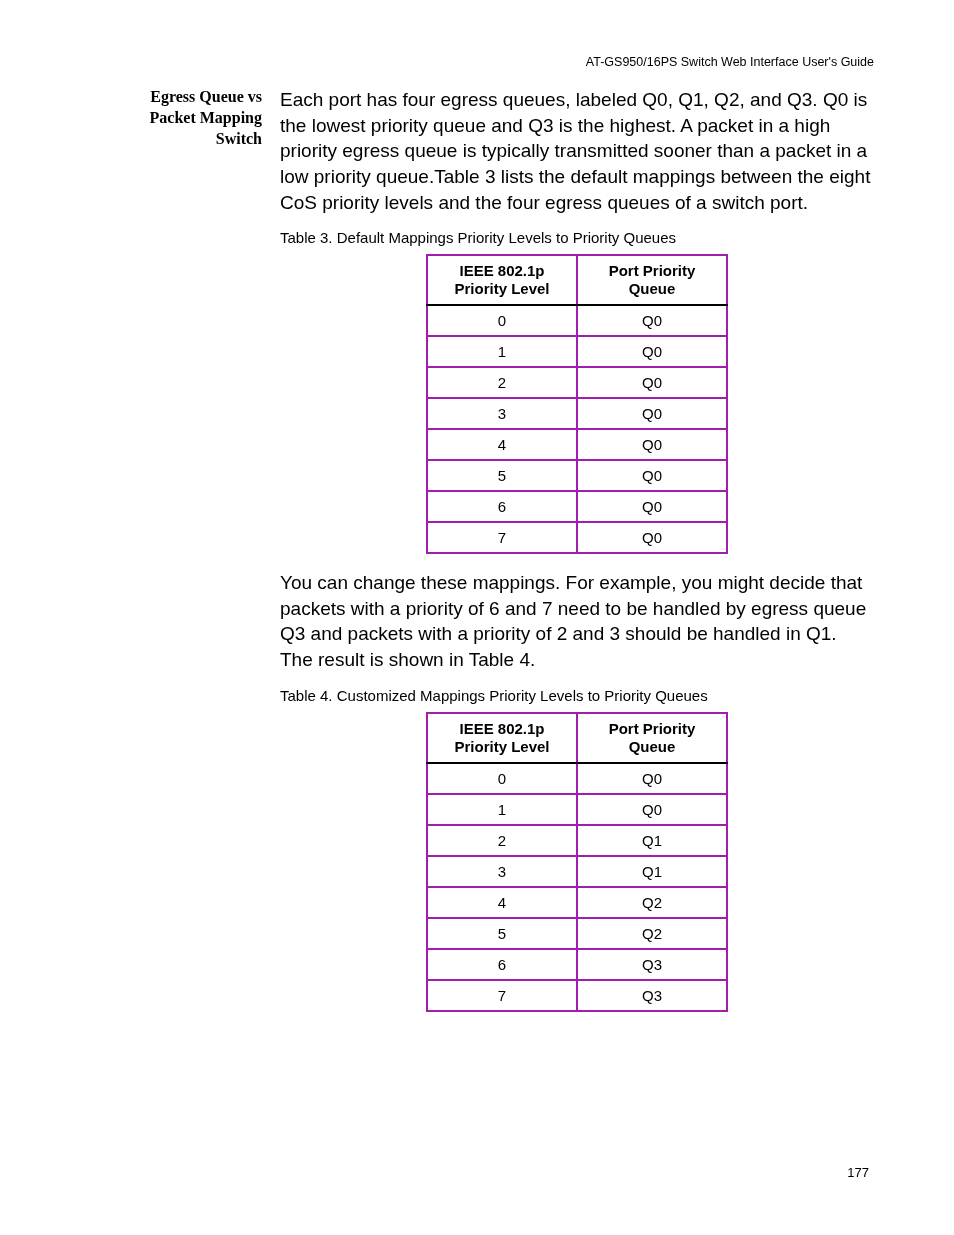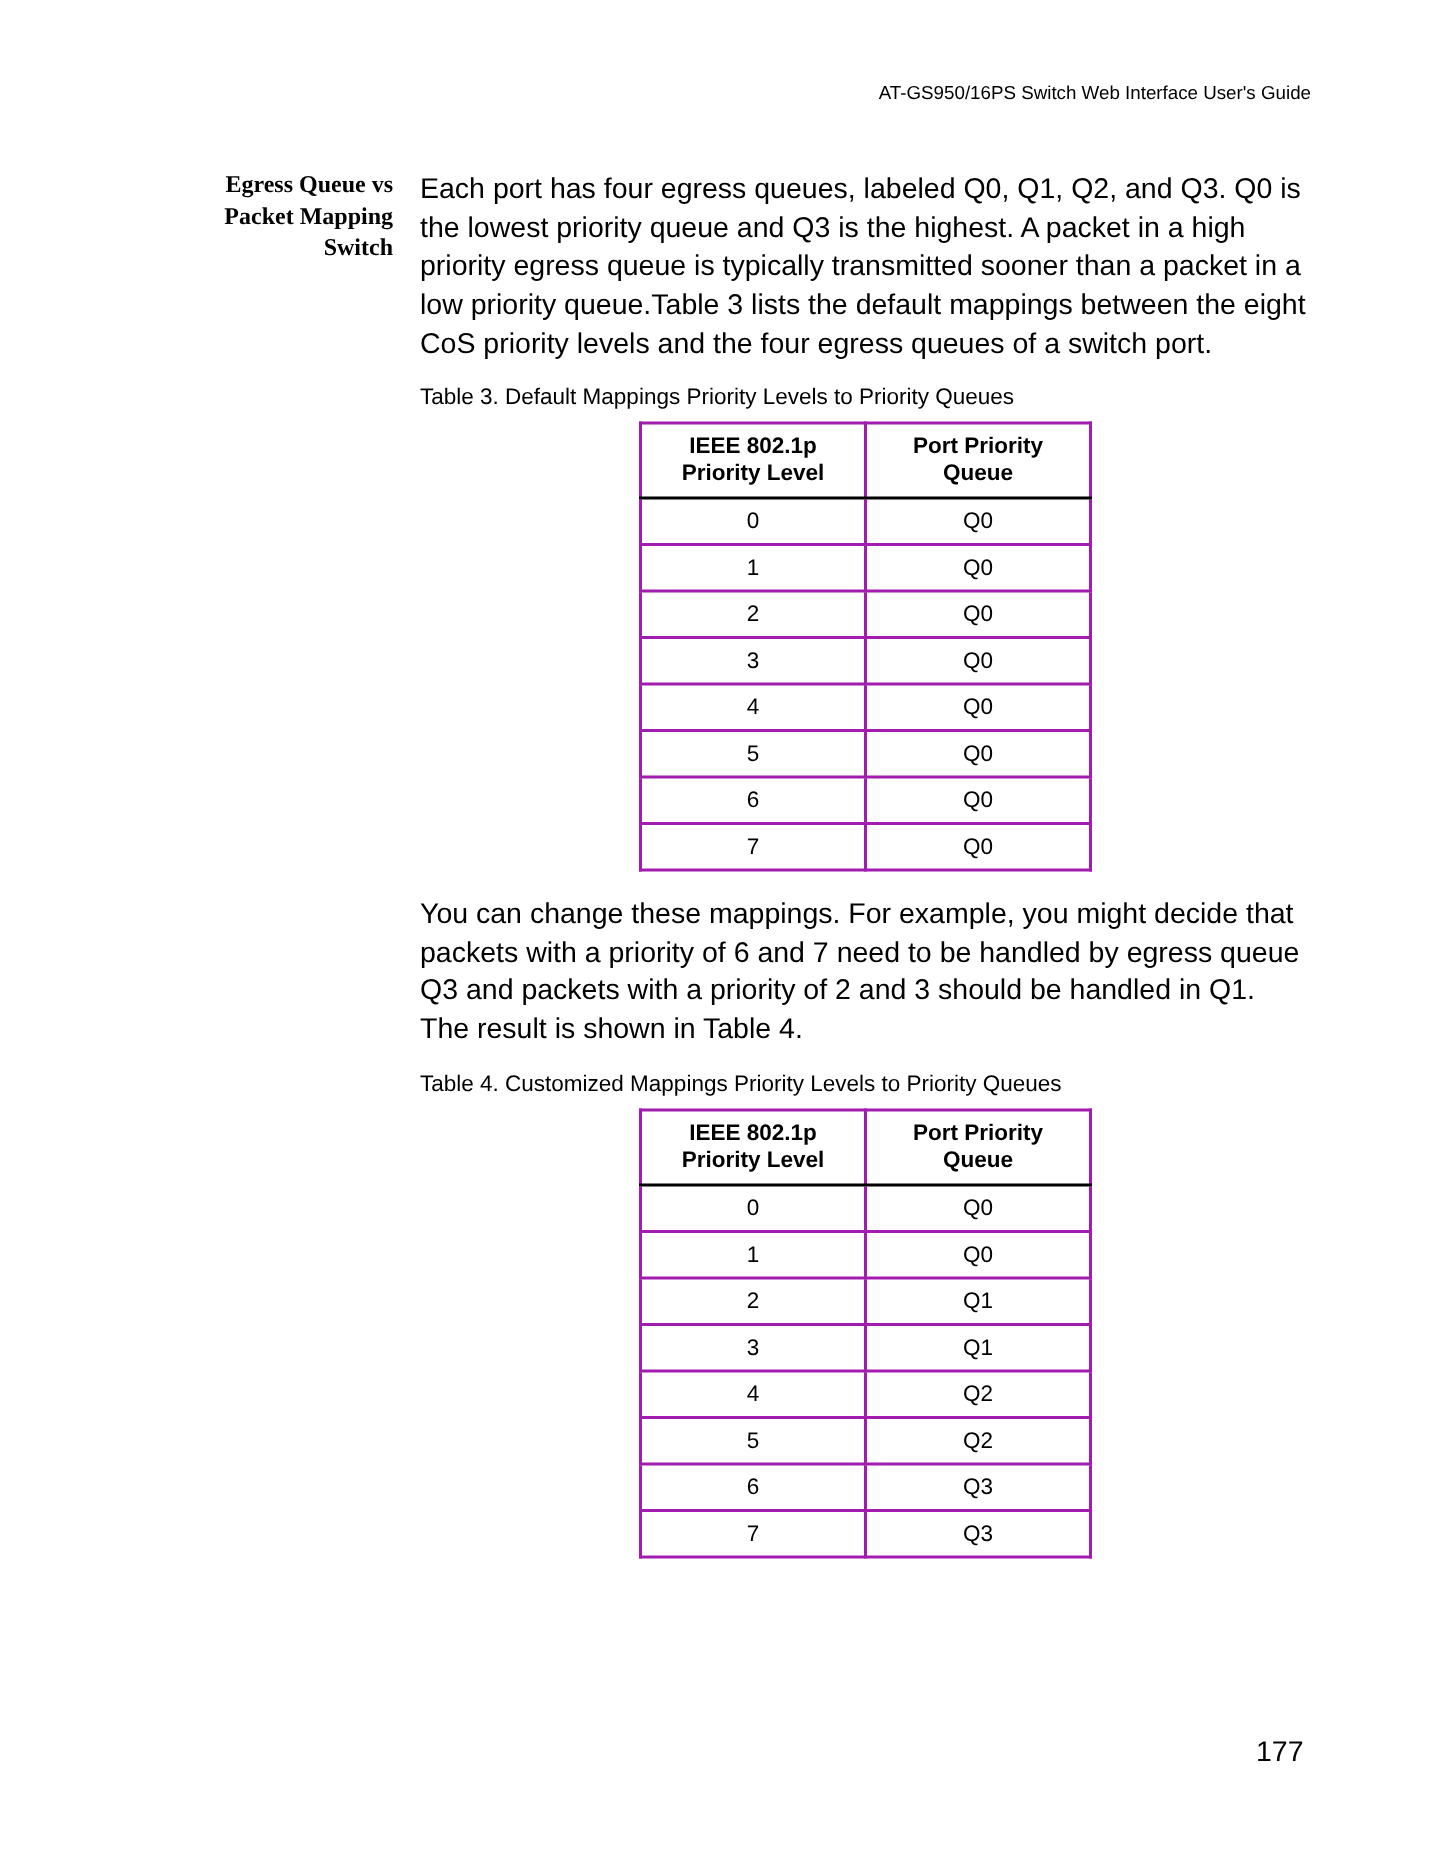--- a/index.html
+++ b/index.html
@@ -15,21 +15,21 @@
     box-sizing: border-box;
   }
   .page {
     padding: 55px 80px 0 80px;
     box-sizing: border-box;
   }
   .header-line {
     text-align: right;
     font-size: 12.5px;
     font-family: Arial, Helvetica, sans-serif;
-    margin-bottom: 45px;
+    margin-bottom: 18px;
   }
   .two-col {
     display: flex;
     align-items: flex-start;
   }
   .left-title {
     width: 200px;
     flex: 0 0 200px;
     text-align: right;
     font-family: "Times New Roman", Times, serif;
@@ -65,21 +65,21 @@
   }
   table.prio th {
     font-weight: bold;
     border-bottom: 2.5px solid #000;
     line-height: 1.2;
   }
   .page-num {
     position: absolute;
     bottom: 55px;
     right: 85px;
-    font-size: 19px;
+    font-size: 13px;
   }
 </style>
 </head>
 <body>
 
 <div class="page">
 
   <div class="header-line">AT-GS950/16PS Switch Web Interface User's Guide</div>
 
   <div class="two-col">

